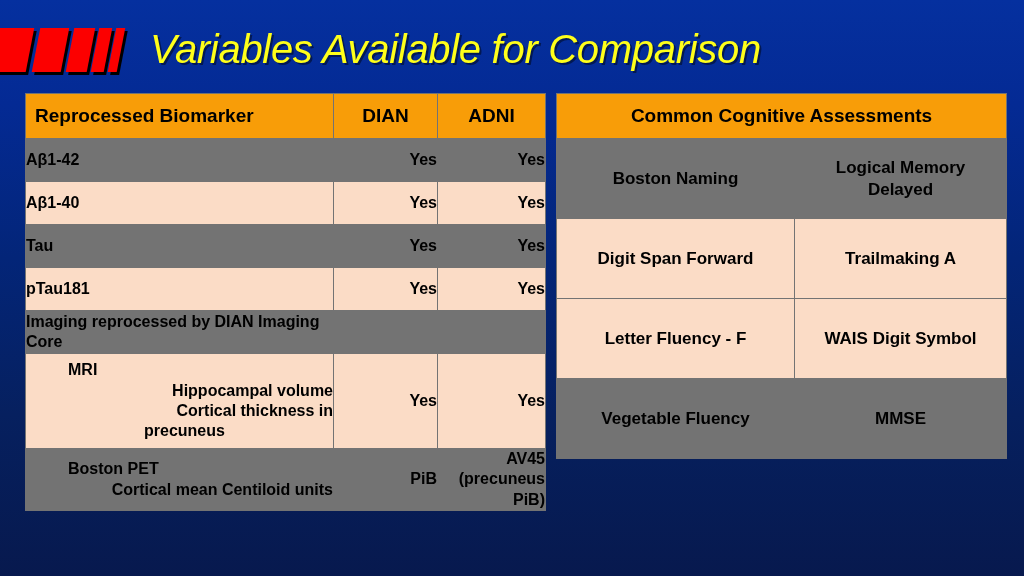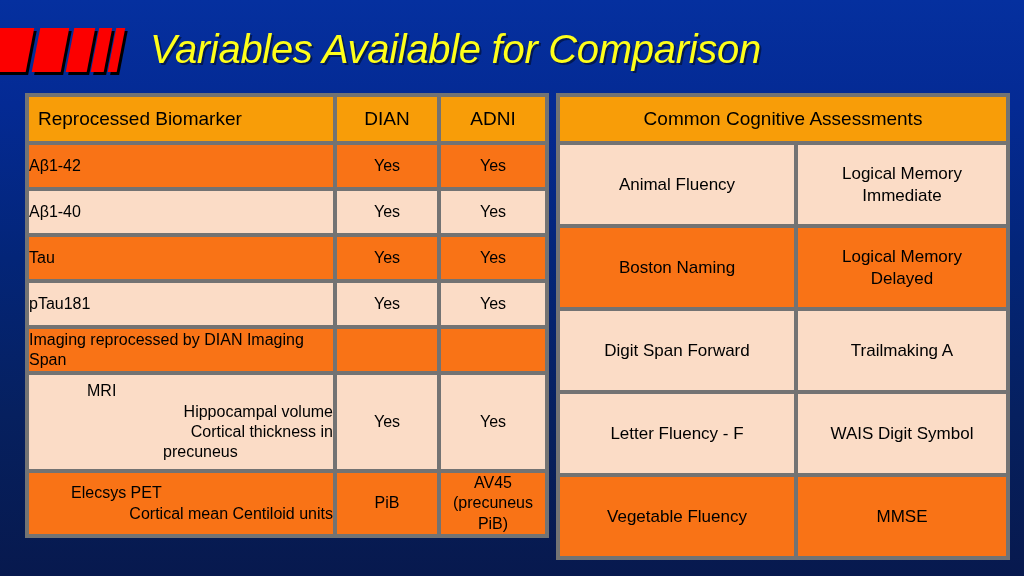--- a/index.html
+++ b/index.html
@@ -65,47 +65,47 @@
   }
 
   
   .tbl {
     position: absolute;
     border-collapse: collapse;
     table-layout: fixed;
     background: #ffffff;
   }
   .tbl td, .tbl th {
-    border: 4px solid #737373;
+    border: 1px solid #737373;
     padding: 0;
     vertical-align: middle;
-    font-weight: normal;
+    font-weight: bold;
   }
   .hdr {
     background: #f89d08;
     color: #000000;
     font-weight: bold;
     font-size: 19px;
     height: 44px;
     text-align: center;
     white-space: nowrap;
   }
   .hdr.left-al {
     text-align: left;
     padding-left: 9px;
   }
   .row-dark  { background: #fbdcc6; }
-  .row-light { background: #f97316; }
+  .row-light { background: #737373; }
   .cell-txt {
     font-size: 16px;
     color: #000000;
     padding: 6px 4px;
     line-height: 1.28;
   }
-  .c-center { text-align: center; }
+  .c-center { text-align: right; }
   .c-left   { text-align: left; }
 
   
   .ind0 { padding-left: 7px;  }
   .ind1 { padding-left: 42px; }
   .ind2 { padding-left: 82px; text-align: right; }
   .ind3 { padding-left: 118px; }
 
   .sub-line { display: block; }
 
@@ -176,39 +176,39 @@
         <td class="cell-txt c-center">Yes</td>
       </tr>
 
       <tr class="row-dark">
         <td class="cell-txt c-left ind1" style="height:42px">pTau181</td>
         <td class="cell-txt c-center">Yes</td>
         <td class="cell-txt c-center">Yes</td>
       </tr>
 
       <tr class="row-light">
-        <td class="cell-txt c-left ind0" style="height:42px">Imaging reprocessed by DIAN Imaging Span</td>
+        <td class="cell-txt c-left ind0" style="height:42px">Imaging reprocessed by DIAN Imaging Core</td>
         <td class="cell-txt c-center"></td>
         <td class="cell-txt c-center"></td>
       </tr>
 
       <tr class="row-dark">
-        <td class="cell-txt c-left" style="height:94px;padding-left:16px">
+        <td class="cell-txt c-left" style="height:94px;padding-left:0">
           <span class="sub-line ind1">MRI</span>
           <span class="sub-line ind2">Hippocampal volume</span>
           <span class="sub-line ind2">Cortical thickness in</span>
           <span class="sub-line ind3">precuneus</span>
         </td>
         <td class="cell-txt c-center">Yes</td>
         <td class="cell-txt c-center">Yes</td>
       </tr>
 
       <tr class="row-light">
         <td class="cell-txt c-left" style="height:54px;padding-left:0">
-          <span class="sub-line ind1">Elecsys PET</span>
+          <span class="sub-line ind1">Boston PET</span>
           <span class="sub-line ind2">Cortical mean Centiloid units</span>
         </td>
         <td class="cell-txt c-center">PiB</td>
         <td class="cell-txt c-center">
           <span class="sub-line">AV45</span>
           <span class="sub-line">(precuneus PiB)</span>
         </td>
       </tr>
     </tbody>
   </table>
@@ -217,27 +217,20 @@
     <colgroup>
       <col class="c-a">
         <col class="c-b">
     </colgroup>
     <thead>
       <tr>
         <th class="hdr" colspan="2">Common Cognitive Assessments</th>
       </tr>
     </thead>
     <tbody>
-      <tr class="row-dark">
-        <td class="cell-txt tall">Animal Fluency</td>
-        <td class="cell-txt tall">
-          <span class="sub-line">Logical Memory</span>
-          <span class="sub-line">Immediate</span>
-        </td>
-      </tr>
       <tr class="row-light">
         <td class="cell-txt tall">Boston Naming</td>
         <td class="cell-txt tall">
           <span class="sub-line">Logical Memory</span>
           <span class="sub-line">Delayed</span>
         </td>
       </tr>
       <tr class="row-dark">
         <td class="cell-txt reg">Digit Span Forward</td>
         <td class="cell-txt reg">Trailmaking A</td>

